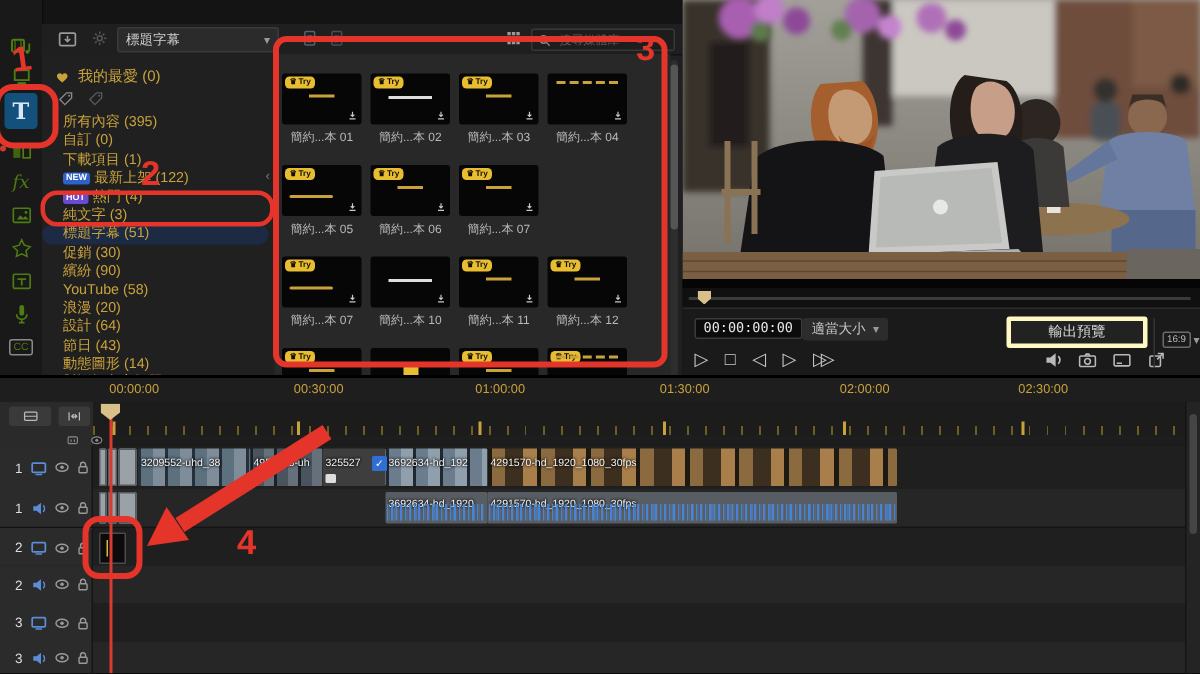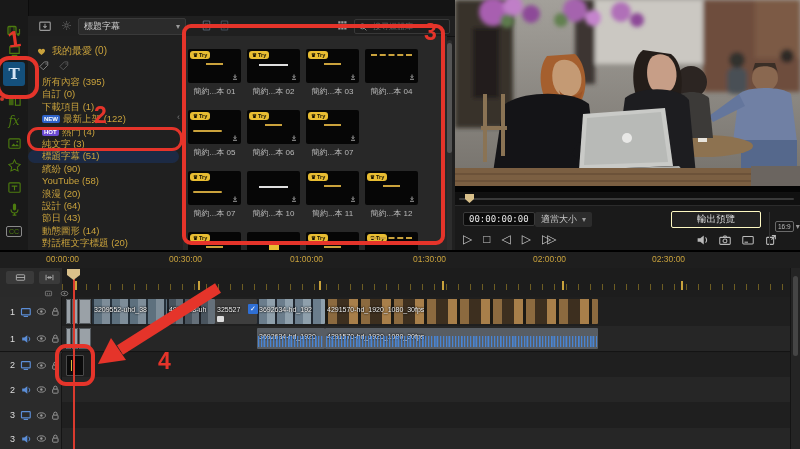--- a/index.html
+++ b/index.html
@@ -63,37 +63,37 @@
   #pv-video{position:absolute;left:0;top:0;right:0;height:192px;background:#050505;}
   #pv-seek{position:absolute;left:0;right:0;top:193px;height:12px;background:#101010;}
   #pv-seek .line{position:absolute;left:4px;right:6px;top:5px;height:2px;background:#3a3a3a;border-radius:1px;}
   #pv-seek .ph{position:absolute;left:10px;top:1px;width:9px;height:9px;background:#d9c08a;
       clip-path:polygon(0 0,100% 0,100% 55%,50% 100%,0 55%);}
   #pv-bar{position:absolute;left:0;right:0;top:205px;bottom:0;background:#1a1a1a;border-top:1px solid #2b2b2b;}
   .tc{position:absolute;left:8px;top:6px;background:#0c0c0c;border:1px solid #3a3a3a;border-radius:2px;
       color:#e8e8e8;font-family:"DejaVu Sans Mono",monospace;font-size:9px;padding:1px 5px;}
   .fit{position:absolute;left:80px;top:6px;background:#2c2c2c;border-radius:2px;color:#c9c9c9;font-size:9px;
       padding:1px 6px;display:flex;gap:5px;align-items:center;}
-  .render{position:absolute;left:216px;top:5px;width:88px;height:15px;background:#222;border:1px solid #fef9c3;border-radius:2px;
+  .render{position:absolute;left:216px;top:5px;width:88px;height:15px;background:#222;border:3px solid #fef9c3;border-radius:2px;
       color:#ddd;font-size:9.5px;display:flex;align-items:center;justify-content:center;}
   .transport{position:absolute;left:8px;top:26px;display:flex;gap:11px;color:#c9c9c9;font-size:12px;}
   .pv-icons{position:absolute;left:240px;top:27px;display:flex;gap:9px;color:#b9b9b9;}
   .pv-div{position:absolute;left:314px;top:6px;bottom:5px;width:1px;background:#333;}
   .aspect{position:absolute;left:320px;top:15px;display:flex;gap:2px;align-items:center;}
   .aspect .ar{border:1px solid #6a6a6a;border-radius:2px;color:#b9b9b9;font-size:6.5px;padding:0 2px;line-height:9px;}
 
   
   #timeline{position:absolute;left:0;top:252px;width:800px;height:197px;background:#1e1e1e;}
   #tl-toolbar{position:absolute;left:0;top:0;right:0;height:16px;background:#232323;border-bottom:1px solid #141414;color:#b5b5b5;}
   .tdiv{position:absolute;top:3px;width:1px;height:10px;background:#3c3c3c;}
   .designer{position:absolute;left:90px;top:2px;font-size:10px;color:#d5d5d5;}
   #tl-hdrcol{position:absolute;left:0;top:16px;width:62px;bottom:0;background:#2a2a2a;border-right:1px solid #151515;}
   .rulbtn{position:absolute;background:#3a3a3a;border-radius:2px;color:#bbb;display:flex;align-items:center;justify-content:center;}
   #ruler{position:absolute;left:62px;top:16px;right:10px;height:22px;background:#1c1c1c;border-bottom:1px solid #141414;}
-  .rlab{position:absolute;top:2px;width:60px;text-align:left;color:#c9a23c;font-size:8.5px;}
+  .rlab{position:absolute;top:2px;width:60px;text-align:right;color:#c9a23c;font-size:8.5px;}
   .ticks{position:absolute;left:0;right:0;bottom:0;height:6px;
       background:repeating-linear-gradient(90deg,#6e5d22 0 1px,transparent 1px 12px);}
   .majtick{position:absolute;bottom:0;width:2px;height:9px;background:#c9a23c;}
   #marker-row{position:absolute;left:62px;top:38px;right:10px;height:7px;background:#1d1d1d;border-bottom:1px solid #141414;}
   .mkicons{position:absolute;left:44px;top:37px;display:flex;gap:7px;color:#8a8a8a;}
   .trow{position:absolute;left:0;right:10px;border-bottom:1px solid #141414;}
   .trow .hd{position:absolute;left:0;top:0;bottom:0;width:62px;background:#2b2b2b;border-right:1px solid #151515;
       display:flex;align-items:center;gap:4px;padding-left:10px;box-sizing:border-box;}
   .tnum{color:#ddd;font-size:9px;width:6px;}
   .hd .tic{color:#5b8dd6;}
@@ -368,20 +368,23 @@
           </div>
         <div class="cat">
             <span class="cbadge hot">HOT</span>
             <span>熱門 (4)</span>
           </div>
         <div class="cat">
             <span>純文字 (3)</span>
           </div>
         <div class="cat on">
             <span>標題字幕 (51)</span>
+          </div>
+        <div class="cat">
+            <span>促銷 (30)</span>
           </div>
         <div class="cat">
             <span>繽紛 (90)</span>
           </div>
         <div class="cat">
             <span>YouTube (58)</span>
           </div>
         <div class="cat">
             <span>浪漫 (20)</span>
           </div>

